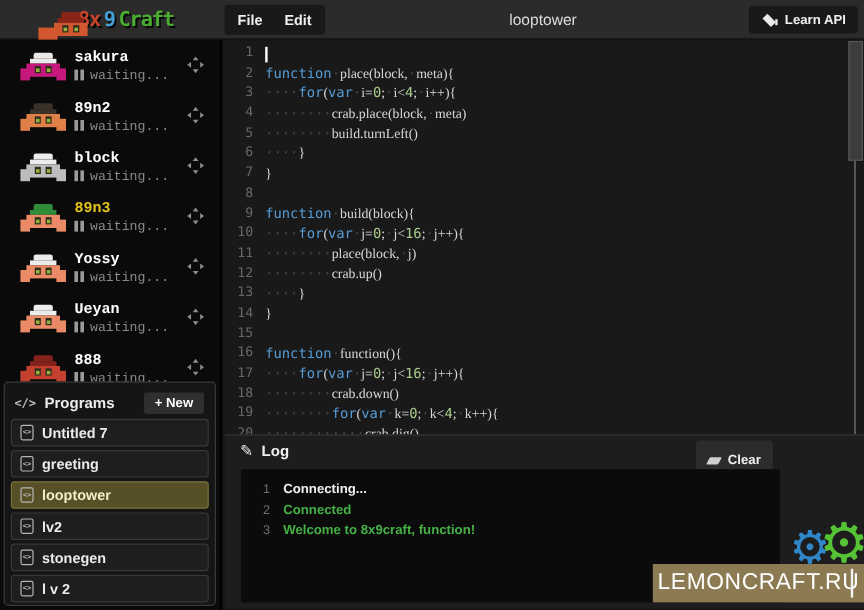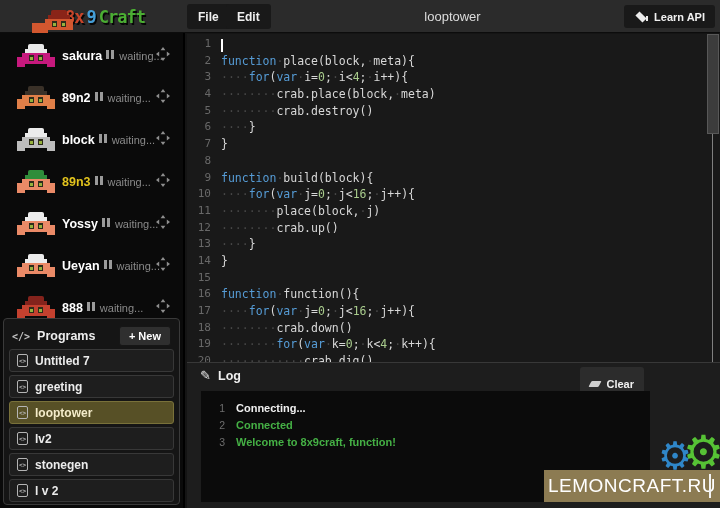--- a/index.html
+++ b/index.html
@@ -42,21 +42,21 @@
   .crab-av { position:relative; width:38px; height:27px; flex-shrink:0; }
   .crab-av i, .crab-av b { position:absolute; display:block; }
   .roof-top { left:11px; top:1px; width:16px; height:5px; border-radius:2px 2px 0 0; }
   .roof-brim { left:8px; top:6px; width:22px; height:4px; }
   .crab-body { left:5px; top:10px; width:28px; height:11px; }
   .eye { width:5px; height:6px; background:#2c2c1a; top:2px; }
   .eye.e1{ left:7px; } .eye.e2{ left:16px; }
   .pupil { left:1px; top:2px; width:3px; height:3px; background:#96b23e; }
   .claw { top:14px; width:8px; height:10px; }
   .claw.cl{ left:0; } .claw.cr{ right:0; }
-  .crab-info { display:flex; flex-direction:row; gap:4px; flex:1; }
+  .crab-info { display:flex; flex-direction:column; gap:4px; flex:1;font-family:Liberation Mono, monospace; }
   .crab-name { font-size:12.5px; font-weight:bold; color:#fff; line-height:12px; }
   .crab-status { display:flex; align-items:flex-start; gap:5px; color:#8a8a8a; font-size:11px; }
   .pause-icon { display:inline-flex; gap:2px; }
   .pause-icon i { display:block; width:3px; height:9px; background:#9a9a9a; }
   .move-btn { position:absolute; right:13px; top:12px; width:14px; height:14px; cursor:pointer; }
 
   
   #programs { position:absolute; left:3px; right:3px; top:285px; bottom:3px;
     background:#151515; border:1px solid #3a3a3a; border-radius:4px; padding:4px 5px; }
   .prog-header { display:flex; align-items:center; gap:7px; height:26px; padding:0 3px; }
@@ -75,21 +75,21 @@
     line-height:6px; }
 
   
   #editor { position:absolute; left:187px; top:34px; right:0; height:328px;
     background:#191919; overflow:hidden; cursor:text; }
   #code-lines { padding-top:2px; }
   .code-line { display:flex; height:16.7px; line-height:16.7px; white-space:pre;
     font-family:"DejaVu Sans Mono", monospace; font-size:11.5px; }
   .ln { width:24px; flex-shrink:0; text-align:right; margin-right:10px;
     color:#686868; font-size:11px; }
-  .kw{ color:#569cd6; } .num{ color:#a9cc8d; } .tx{ color:#d8d8d8; } .ws{ color:#474747; }
+  .kw{ color:#569cd6; } .num{ color:#a9cc8d; } .tx{ color:#d8d8d8;font-family:Liberation Serif, serif; } .ws{ color:#474747; }
   .cursor { display:inline-block; width:1.5px; height:13px; background:#fff;
     vertical-align:middle; margin-top:1.5px; }
   #scrollbar { position:absolute; right:0; top:0; width:14px; height:100%; }
   .sb-line { position:absolute; left:6px; top:0; bottom:0; width:1px;
     background:rgba(255,255,255,.45); }
   .sb-thumb { position:absolute; left:1px; top:0; width:12px; height:100px;
     background:#3c3c3c; border:1px solid #585858; cursor:pointer; }
 
   
   #log-panel { position:absolute; left:187px; top:362px; right:0; bottom:0;
@@ -438,21 +438,21 @@
         </div>
     </section>
   </aside>
 
   <main id="editor">
     <div id="code-lines">
         <div class="code-line"><span class="ln">1</span><span class="lc"><span class="cursor"></span></span></div>
         <div class="code-line"><span class="ln">2</span><span class="lc"><span class="kw">function</span><span class="ws">·</span><span class="tx">place(block,</span><span class="ws">·</span><span class="tx">meta){</span></span></div>
         <div class="code-line"><span class="ln">3</span><span class="lc"><span class="ws">····</span><span class="kw">for</span><span class="tx">(</span><span class="kw">var</span><span class="ws">·</span><span class="tx">i=</span><span class="num">0</span><span class="tx">;</span><span class="ws">·</span><span class="tx">i&lt;</span><span class="num">4</span><span class="tx">;</span><span class="ws">·</span><span class="tx">i++){</span></span></div>
         <div class="code-line"><span class="ln">4</span><span class="lc"><span class="ws">········</span><span class="tx">crab.place(block,</span><span class="ws">·</span><span class="tx">meta)</span></span></div>
-        <div class="code-line"><span class="ln">5</span><span class="lc"><span class="ws">········</span><span class="tx">crab.destroy()</span></span></div>
+        <div class="code-line"><span class="ln">5</span><span class="lc"><span class="ws">········</span><span class="tx">build.turnLeft()</span></span></div>
         <div class="code-line"><span class="ln">6</span><span class="lc"><span class="ws">····</span><span class="tx">}</span></span></div>
         <div class="code-line"><span class="ln">7</span><span class="lc"><span class="tx">}</span></span></div>
         <div class="code-line"><span class="ln">8</span><span class="lc"></span></div>
         <div class="code-line"><span class="ln">9</span><span class="lc"><span class="kw">function</span><span class="ws">·</span><span class="tx">build(block){</span></span></div>
         <div class="code-line"><span class="ln">10</span><span class="lc"><span class="ws">····</span><span class="kw">for</span><span class="tx">(</span><span class="kw">var</span><span class="ws">·</span><span class="tx">j=</span><span class="num">0</span><span class="tx">;</span><span class="ws">·</span><span class="tx">j&lt;</span><span class="num">16</span><span class="tx">;</span><span class="ws">·</span><span class="tx">j++){</span></span></div>
         <div class="code-line"><span class="ln">11</span><span class="lc"><span class="ws">········</span><span class="tx">place(block,</span><span class="ws">·</span><span class="tx">j)</span></span></div>
         <div class="code-line"><span class="ln">12</span><span class="lc"><span class="ws">········</span><span class="tx">crab.up()</span></span></div>
         <div class="code-line"><span class="ln">13</span><span class="lc"><span class="ws">····</span><span class="tx">}</span></span></div>
         <div class="code-line"><span class="ln">14</span><span class="lc"><span class="tx">}</span></span></div>
         <div class="code-line"><span class="ln">15</span><span class="lc"></span></div>

